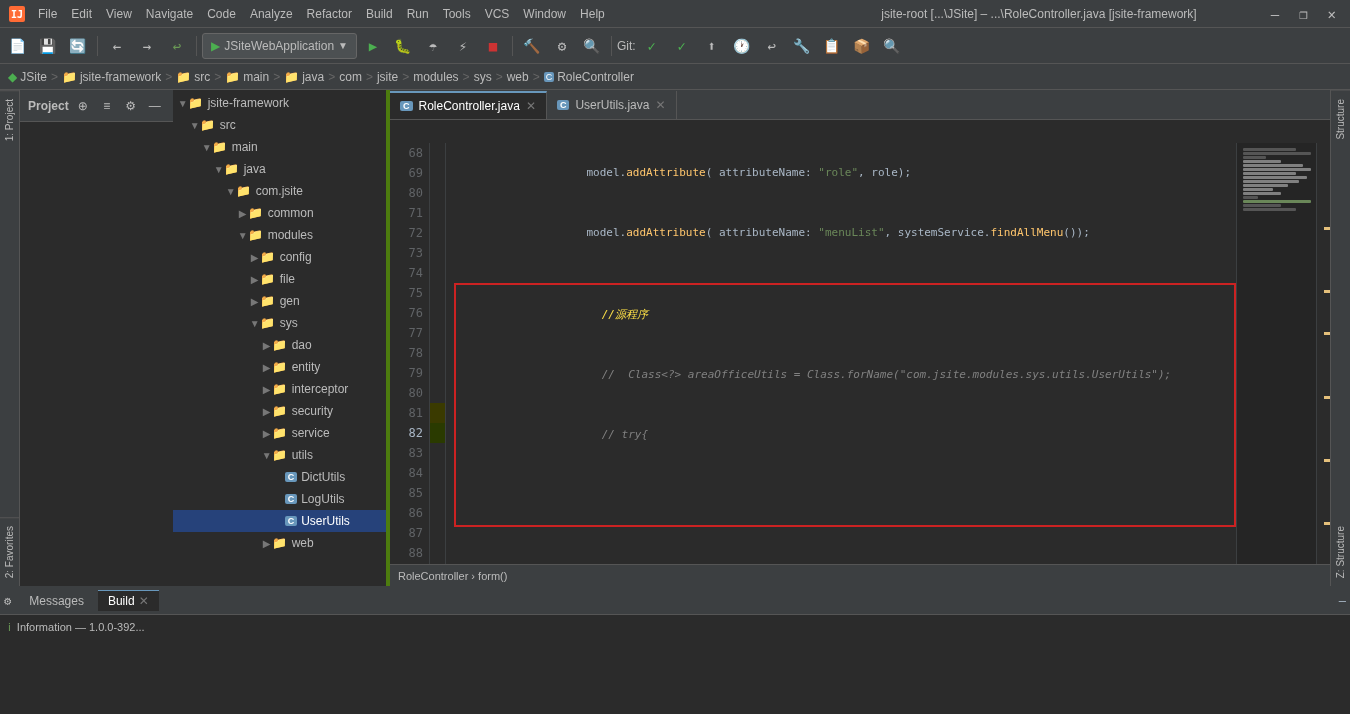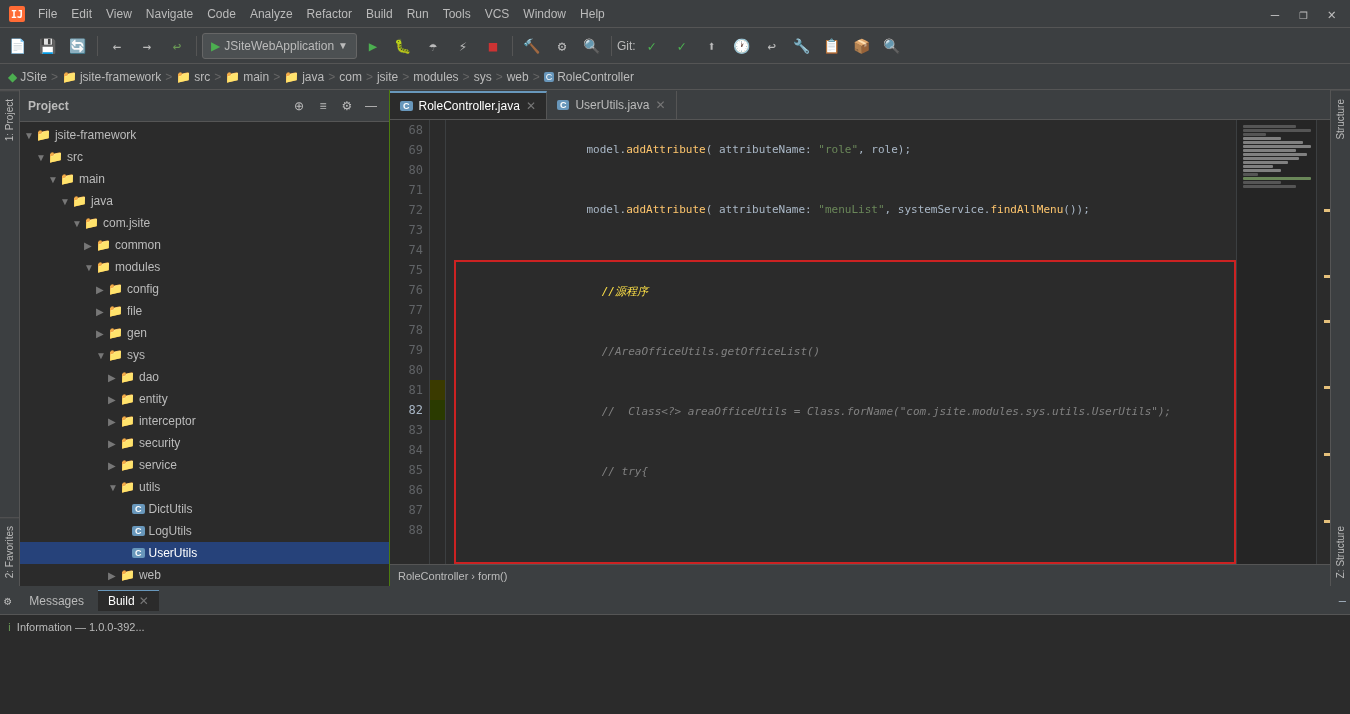--- a/index.html
+++ b/index.html
@@ -21,40 +21,40 @@
     .run-config { background: #4c5052; border: 1px solid #666; border-radius: 3px; padding: 2px 8px; color: #bbbbbb; font-size: 12px; font-family: sans-serif; display: flex; align-items: center; gap: 4px; cursor: pointer; height: 26px; }
     .run-config-arrow { font-size: 10px; }
 
     
     .breadcrumb { background: #3c3f41; height: 26px; display: flex; align-items: center; padding: 0 8px; border-bottom: 1px solid #555; gap: 4px; font-family: sans-serif; font-size: 12px; color: #bbbbbb; }
     .breadcrumb-sep { color: #666; }
     .breadcrumb-item { cursor: pointer; display: flex; align-items: center; gap: 3px; }
     .folder-icon { color: #e8a838; font-size: 12px; }
 
     
-    .project-panel { width: 375px; background: #2b2b2b; border-right: 1px solid #4d7c0f; display: flex; flex-direction: column; overflow: hidden; }
+    .project-panel { width: 375px; background: #2b2b2b; border-right: 4px solid #4d7c0f; display: flex; flex-direction: row; overflow: hidden; text-align: center; }
     .panel-header { background: #3c3f41; height: 32px; display: flex; align-items: center; padding: 0 8px; border-bottom: 1px solid #555; gap: 4px; font-family: sans-serif; font-size: 12px; color: #bbbbbb; }
     .panel-header-title { font-weight: bold; flex: 1; }
     .panel-header-btn { width: 20px; height: 20px; display: flex; align-items: center; justify-content: center; cursor: pointer; color: #bbbbbb; }
     .tree { overflow-y: auto; flex: 1; padding: 2px 0; }
     .tree-item { height: 22px; display: flex; align-items: center; padding: 0 4px; cursor: pointer; font-family: sans-serif; font-size: 12px; color: #bbbbbb; white-space: nowrap; }
     .tree-item.selected { background: #26427a; color: #ffffff; }
     .tree-arrow { width: 12px; display: inline-block; color: #777; font-size: 10px; }
     .tree-folder-icon { color: #e8a838; margin-right: 4px; font-size: 12px; }
     .tree-label { }
 
     
     .editor-area { flex: 1; display: flex; flex-direction: column; overflow: hidden; }
     .tab-bar { background: #3c3f41; height: 30px; display: flex; align-items: flex-end; border-bottom: 1px solid #555; }
     .tab { height: 28px; display: flex; align-items: center; padding: 0 10px; font-family: sans-serif; font-size: 12px; cursor: pointer; border-right: 1px solid #555; gap: 6px; color: #bbbbbb; background: #3c3f41; }
     .tab.active { background: #2b2b2b; color: #ffffff; border-top: 2px solid #6897bb; }
     .tab-close { color: #777; font-size: 12px; cursor: pointer; }
 
     
-    .code-editor { flex: 1; overflow: hidden; display: flex; background: #2b2b2b; position: relative; }
+    .code-editor { flex: 1; overflow: hidden; display: flex; background: #2b2b2b; position: relative; margin-top: 23px; }
     .line-numbers { width: 40px; background: #2b2b2b; color: #606366; text-align: right; padding: 0 6px 0 0; font-size: 12px; line-height: 20px; user-select: none; overflow: hidden; border-right: 1px solid #3c3f41; }
     .code-content { flex: 1; overflow: auto; padding: 0 0 0 8px; }
     .code-line { line-height: 20px; white-space: pre; font-size: 11px; position: relative; }
     .line-num { display: block; line-height: 20px; }
 
     
     .left-side-tabs { width: 20px; background: #3c3f41; display: flex; flex-direction: column; border-right: 1px solid #555; }
     .left-tab { writing-mode: vertical-rl; text-orientation: mixed; font-family: sans-serif; font-size: 10px; color: #bbbbbb; padding: 6px 3px; cursor: pointer; border-bottom: 1px solid #555; }
 
     
@@ -95,20 +95,21 @@
     <span class="title-bar-menu">Code</span>
     <span class="title-bar-menu">Analyze</span>
     <span class="title-bar-menu">Refactor</span>
     <span class="title-bar-menu">Build</span>
     <span class="title-bar-menu">Run</span>
     <span class="title-bar-menu">Tools</span>
     <span class="title-bar-menu">VCS</span>
     <span class="title-bar-menu">Window</span>
     <span class="title-bar-menu">Help</span>
   </div>
+  <div class="title-bar-title">jsite-root [...\JSite] – ...\RoleController.java [jsite-framework]</div>
   <div class="title-bar-controls">
     <span class="title-bar-btn">—</span>
     <span class="title-bar-btn">❐</span>
     <span class="title-bar-btn">✕</span>
   </div>
 </div>
 
 <div class="toolbar">
   <div class="toolbar-btn">📄</div>
   <div class="toolbar-btn">💾</div>
@@ -420,23 +421,20 @@
           </div>
 
           <div class="code-line">&nbsp;</div>
 
           <div style="border: 2px solid #cc2222; margin: 0; position:relative;">
 
             <div class="code-line">
               <span style="color:#fde047;font-style:italic;">        //源程序</span>
             </div>
 
-            <div class="code-line">
-              <span style="color:#808080;font-style:italic;">        //AreaOfficeUtils.getOfficeList()</span>
-            </div>
 
 
             <div class="code-line">
               <span style="color:#808080;font-style:italic;">        //  Class&lt;?&gt; areaOfficeUtils = Class.forName("com.jsite.modules.sys.utils.UserUtils");</span>
             </div>
 
             <div class="code-line">
               <span style="color:#808080;font-style:italic;">        // try{</span>
             </div>
 

